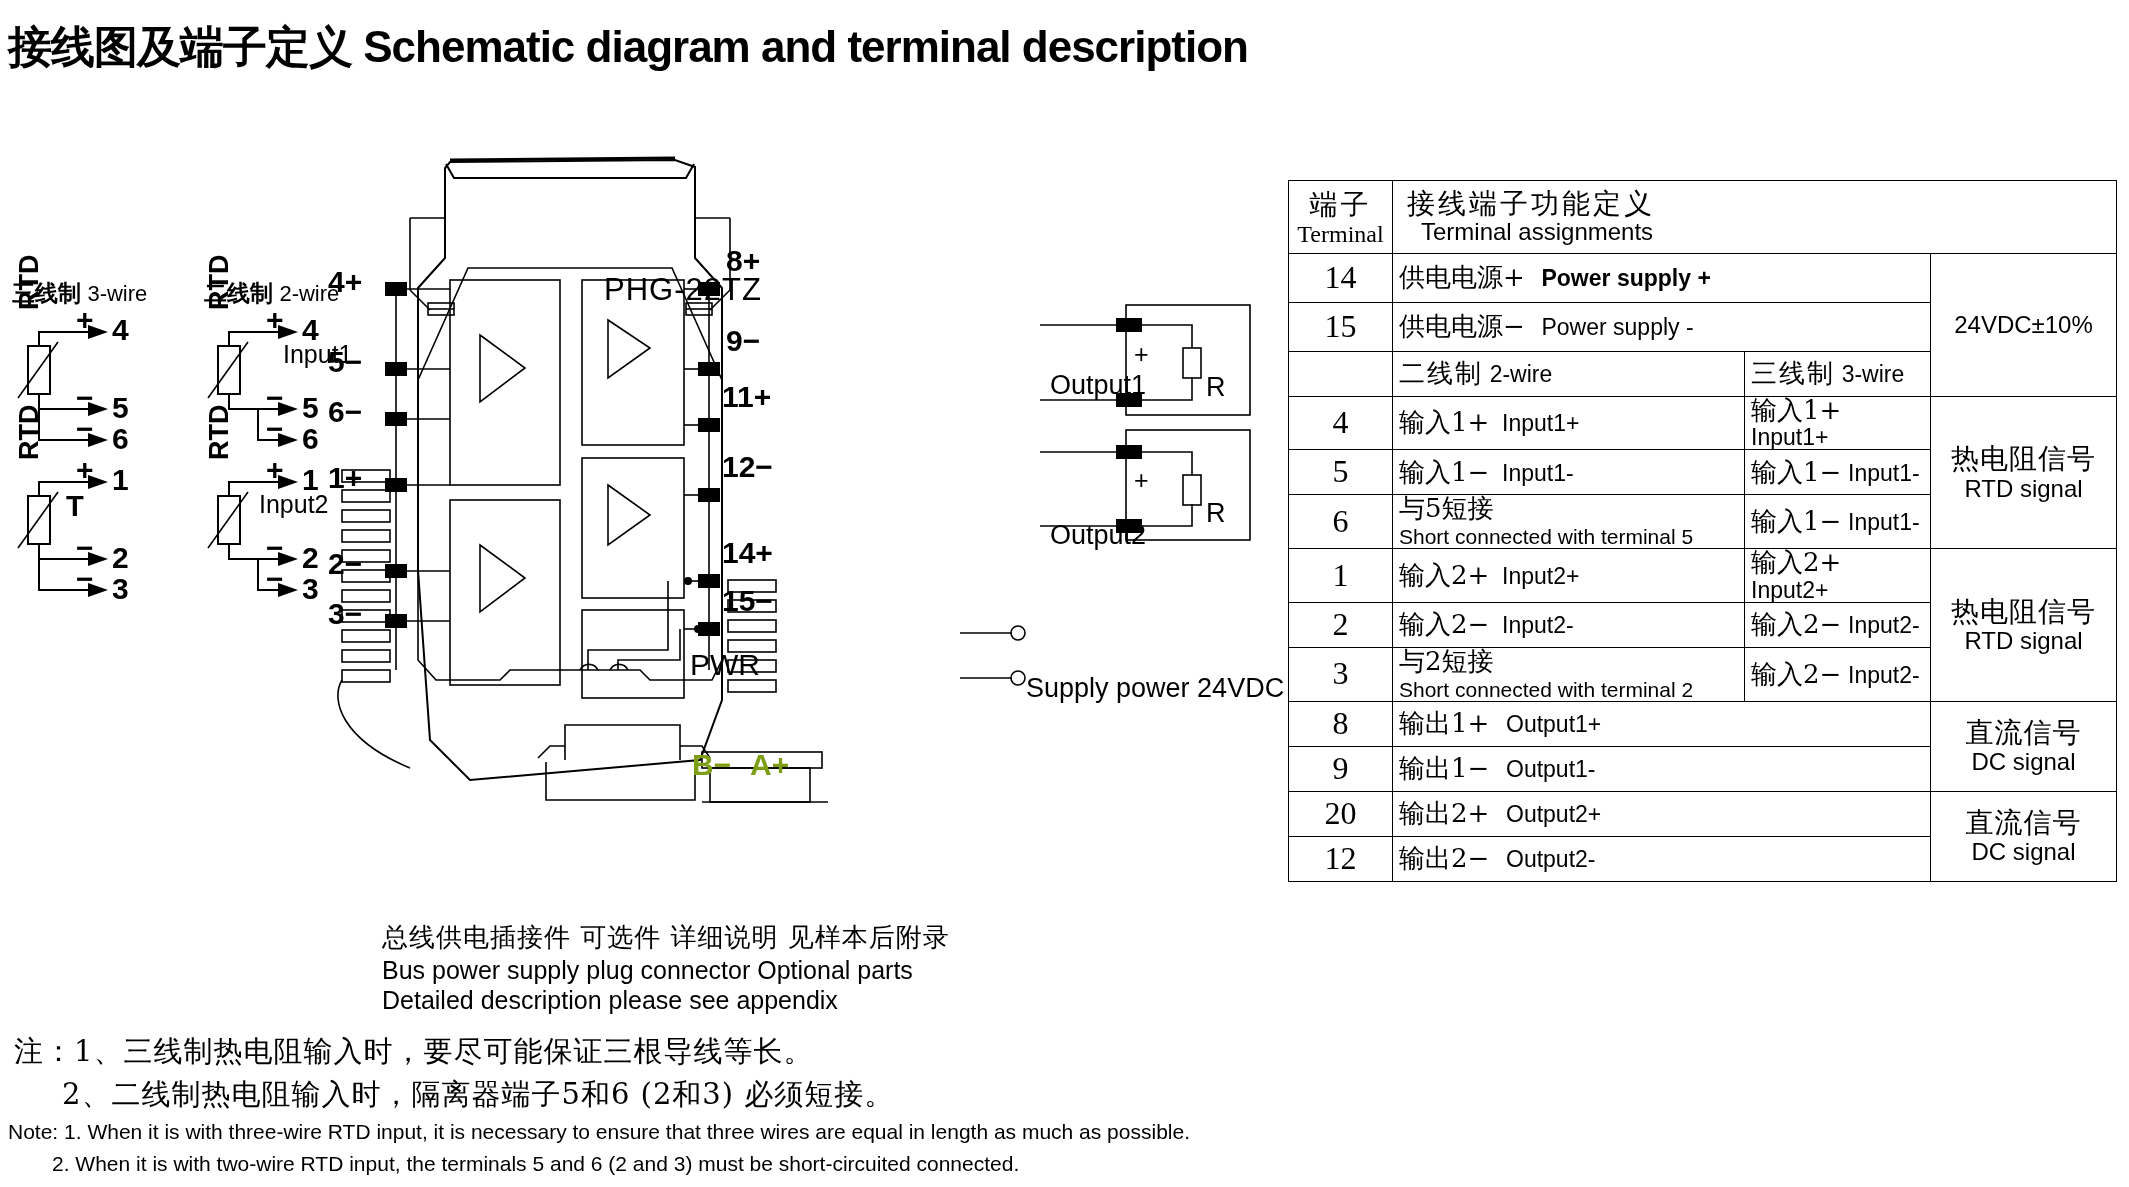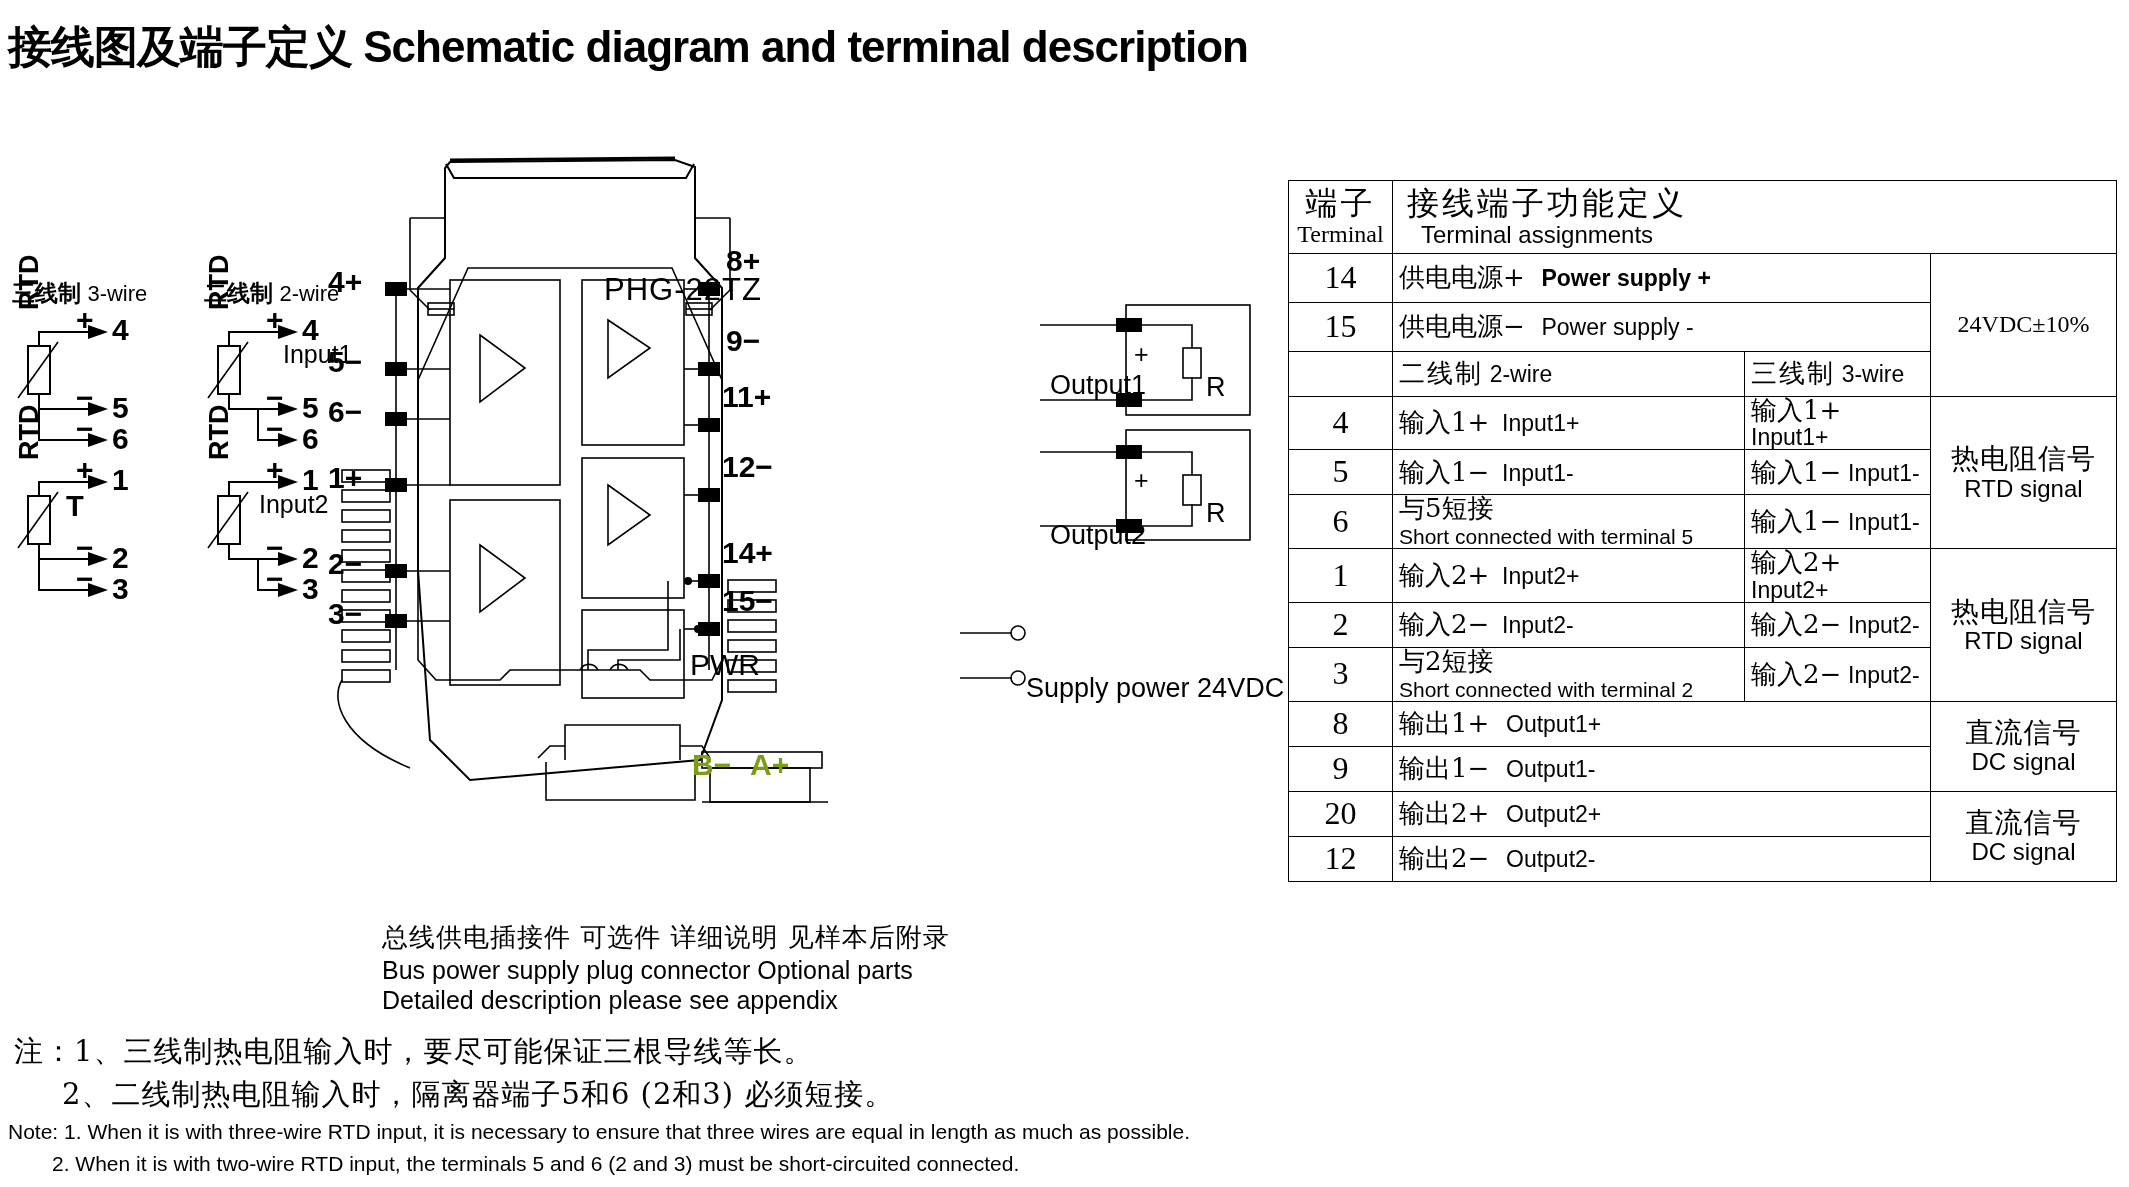--- a/index.html
+++ b/index.html
@@ -53,23 +53,23 @@
               border-collapse:collapse;table-layout:fixed;}
   #term-table td{border:1.5px solid #000;padding:0 6px;vertical-align:middle;
                  font-size:24px;line-height:1.05;}
   #term-table .tnum{width:102px;text-align:center;font-size:32px;
                     font-family:"Liberation Serif","DejaVu Serif",serif;}
   #term-table .cjk{font-family:"DejaVu Serif",serif;font-size:26px;}
   #term-table .en{font-family:"Liberation Sans",sans-serif;font-size:23px;}
   #term-table .sig{width:186px;text-align:center;}
   #term-table .sig .cjk{font-size:28px;letter-spacing:1px;}
   #term-table .sig .en{display:block;font-size:24px;margin-top:2px;}
-  .hdr-cjk{font-family:"DejaVu Serif",serif;font-size:32px;letter-spacing:3px;}
+  .hdr-cjk{font-family:"DejaVu Serif",serif;font-size:28px;letter-spacing:3px;}
   .hdr-en{font-size:24px;display:block;margin-top:1px;}
-  .vdc{font-family:Liberation Serif, serif;font-size:34px;
+  .vdc{font-family:Liberation Sans, sans-serif;font-size:34px;
        text-align:center;letter-spacing:0px;margin-top:48px;}
   .two-line{display:inline-block;vertical-align:middle;font-size:21px;
             line-height:1.05;}
   .wire-hd .cjk{font-size:28px;letter-spacing:2px;}
 </style>
 </head>
 <body>
 
 <div id="title">
   <span class="cn">接线图及端子定义</span>

